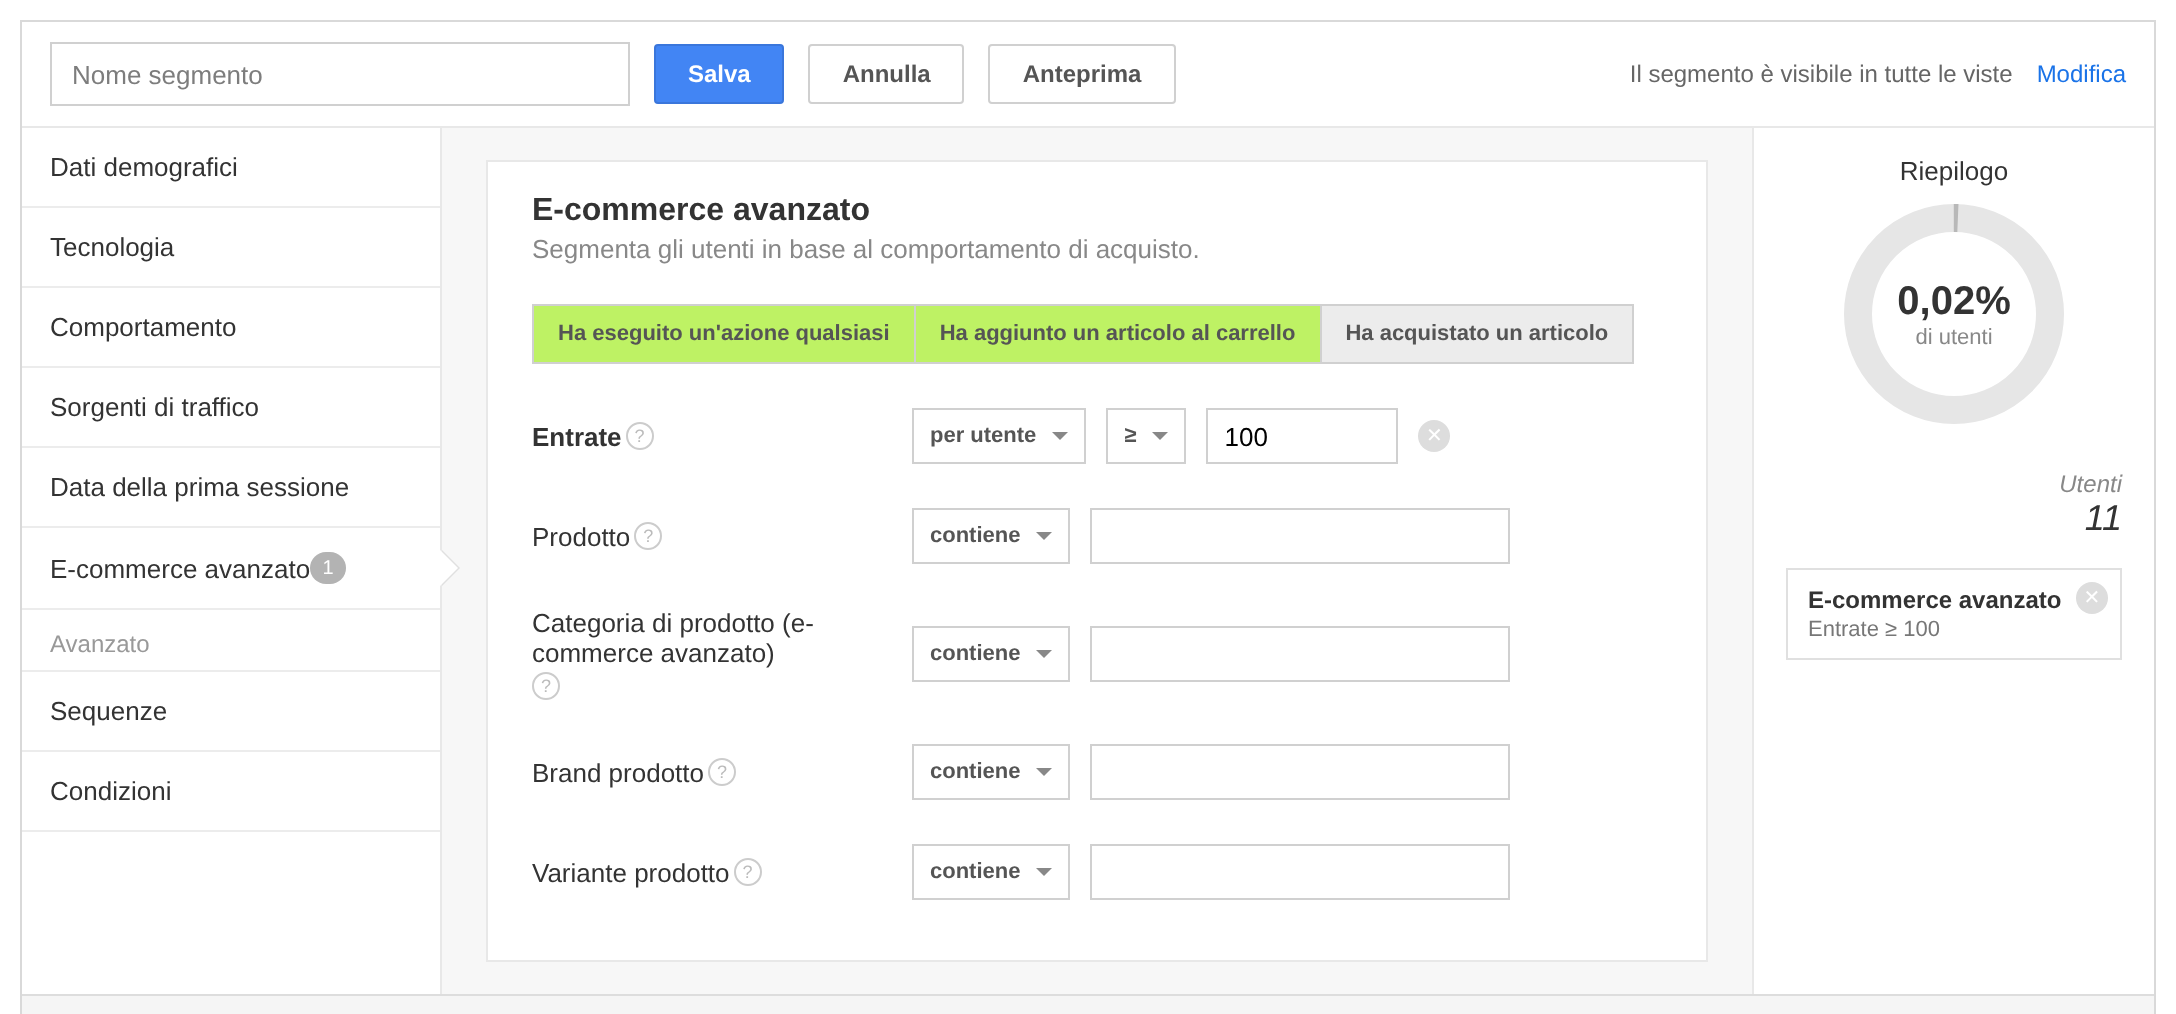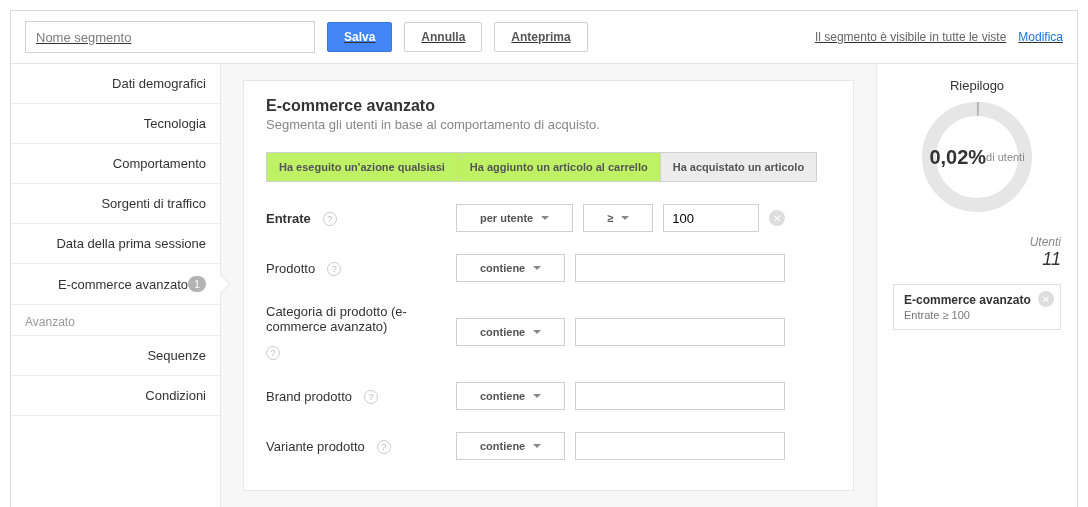--- a/index.html
+++ b/index.html
@@ -16,21 +16,20 @@
     background: #fff;
     width: 1068px;
     margin: 0 auto;
   }
   .topbar {
     display: flex;
     align-items: center;
     padding: 10px 14px;
     gap: 12px;
     border-bottom: 1px solid #e8e8e8;
-    text-decoration: underline;
   }
   .seg-name {
     width: 290px;
     height: 32px;
     border: 1px solid #d0d0d0;
     padding: 0 10px;
     font-size: 13px;
     color: #333;
   }
   .seg-name::placeholder { color: #7d7d7d; }
@@ -79,21 +78,21 @@
     flex-direction: column;
   }
   .side-item {
     padding: 12px 14px;
     border-bottom: 1px solid #ececec;
     color: #333;
     font-size: 13px;
     cursor: pointer;
     display: flex;
     align-items: center;
-    justify-content: flex-end;
+    justify-content: flex-start;
     position: relative;
   }
   .side-item.active::after {
     content: "";
     position: absolute;
     right: -9px;
     top: 50%;
     margin-top: -9px;
     width: 0; height: 0;
     border-top: 9px solid transparent;
@@ -162,40 +161,40 @@
     display: flex;
     align-items: center;
     gap: 10px;
     margin-bottom: 22px;
   }
   .form-label {
     width: 180px;
     font-size: 13px;
     color: #333;
     display: flex;
-    align-items: flex-end;
-    gap: 12px;
+    align-items: flex-start;
+    gap: 2px;
     flex-wrap: wrap;
   }
   .form-label strong { font-weight: bold; }
   .help {
     width: 14px; height: 14px;
     border: 1px solid #ccc;
     border-radius: 50%;
     font-size: 9px;
     color: #bbb;
     display: inline-flex;
     align-items: center;
     justify-content: center;
     flex-shrink: 0;
   }
   .select {
     border: 1px solid #d0d0d0;
     height: 28px;
-    padding: 0 23px;
+    padding: 0 8px;
     display: inline-flex;
     align-items: center;
     gap: 8px;
     font-size: 11px;
     color: #555;
     background: #fff;
     cursor: pointer;
     font-weight: bold;
   }
   .caret {
@@ -250,20 +249,21 @@
   .donut {
     position: relative;
     width: 120px;
     height: 120px;
   }
   .donut svg { transform: rotate(-90deg); }
   .donut-center {
     position: absolute;
     inset: 0;
     display: flex;
+    flex-direction: column;
     align-items: center;
     justify-content: center;
   }
   .donut-pct {
     font-size: 20px;
     font-weight: bold;
     color: #333;
   }
   .donut-sub {
     font-size: 11px;

